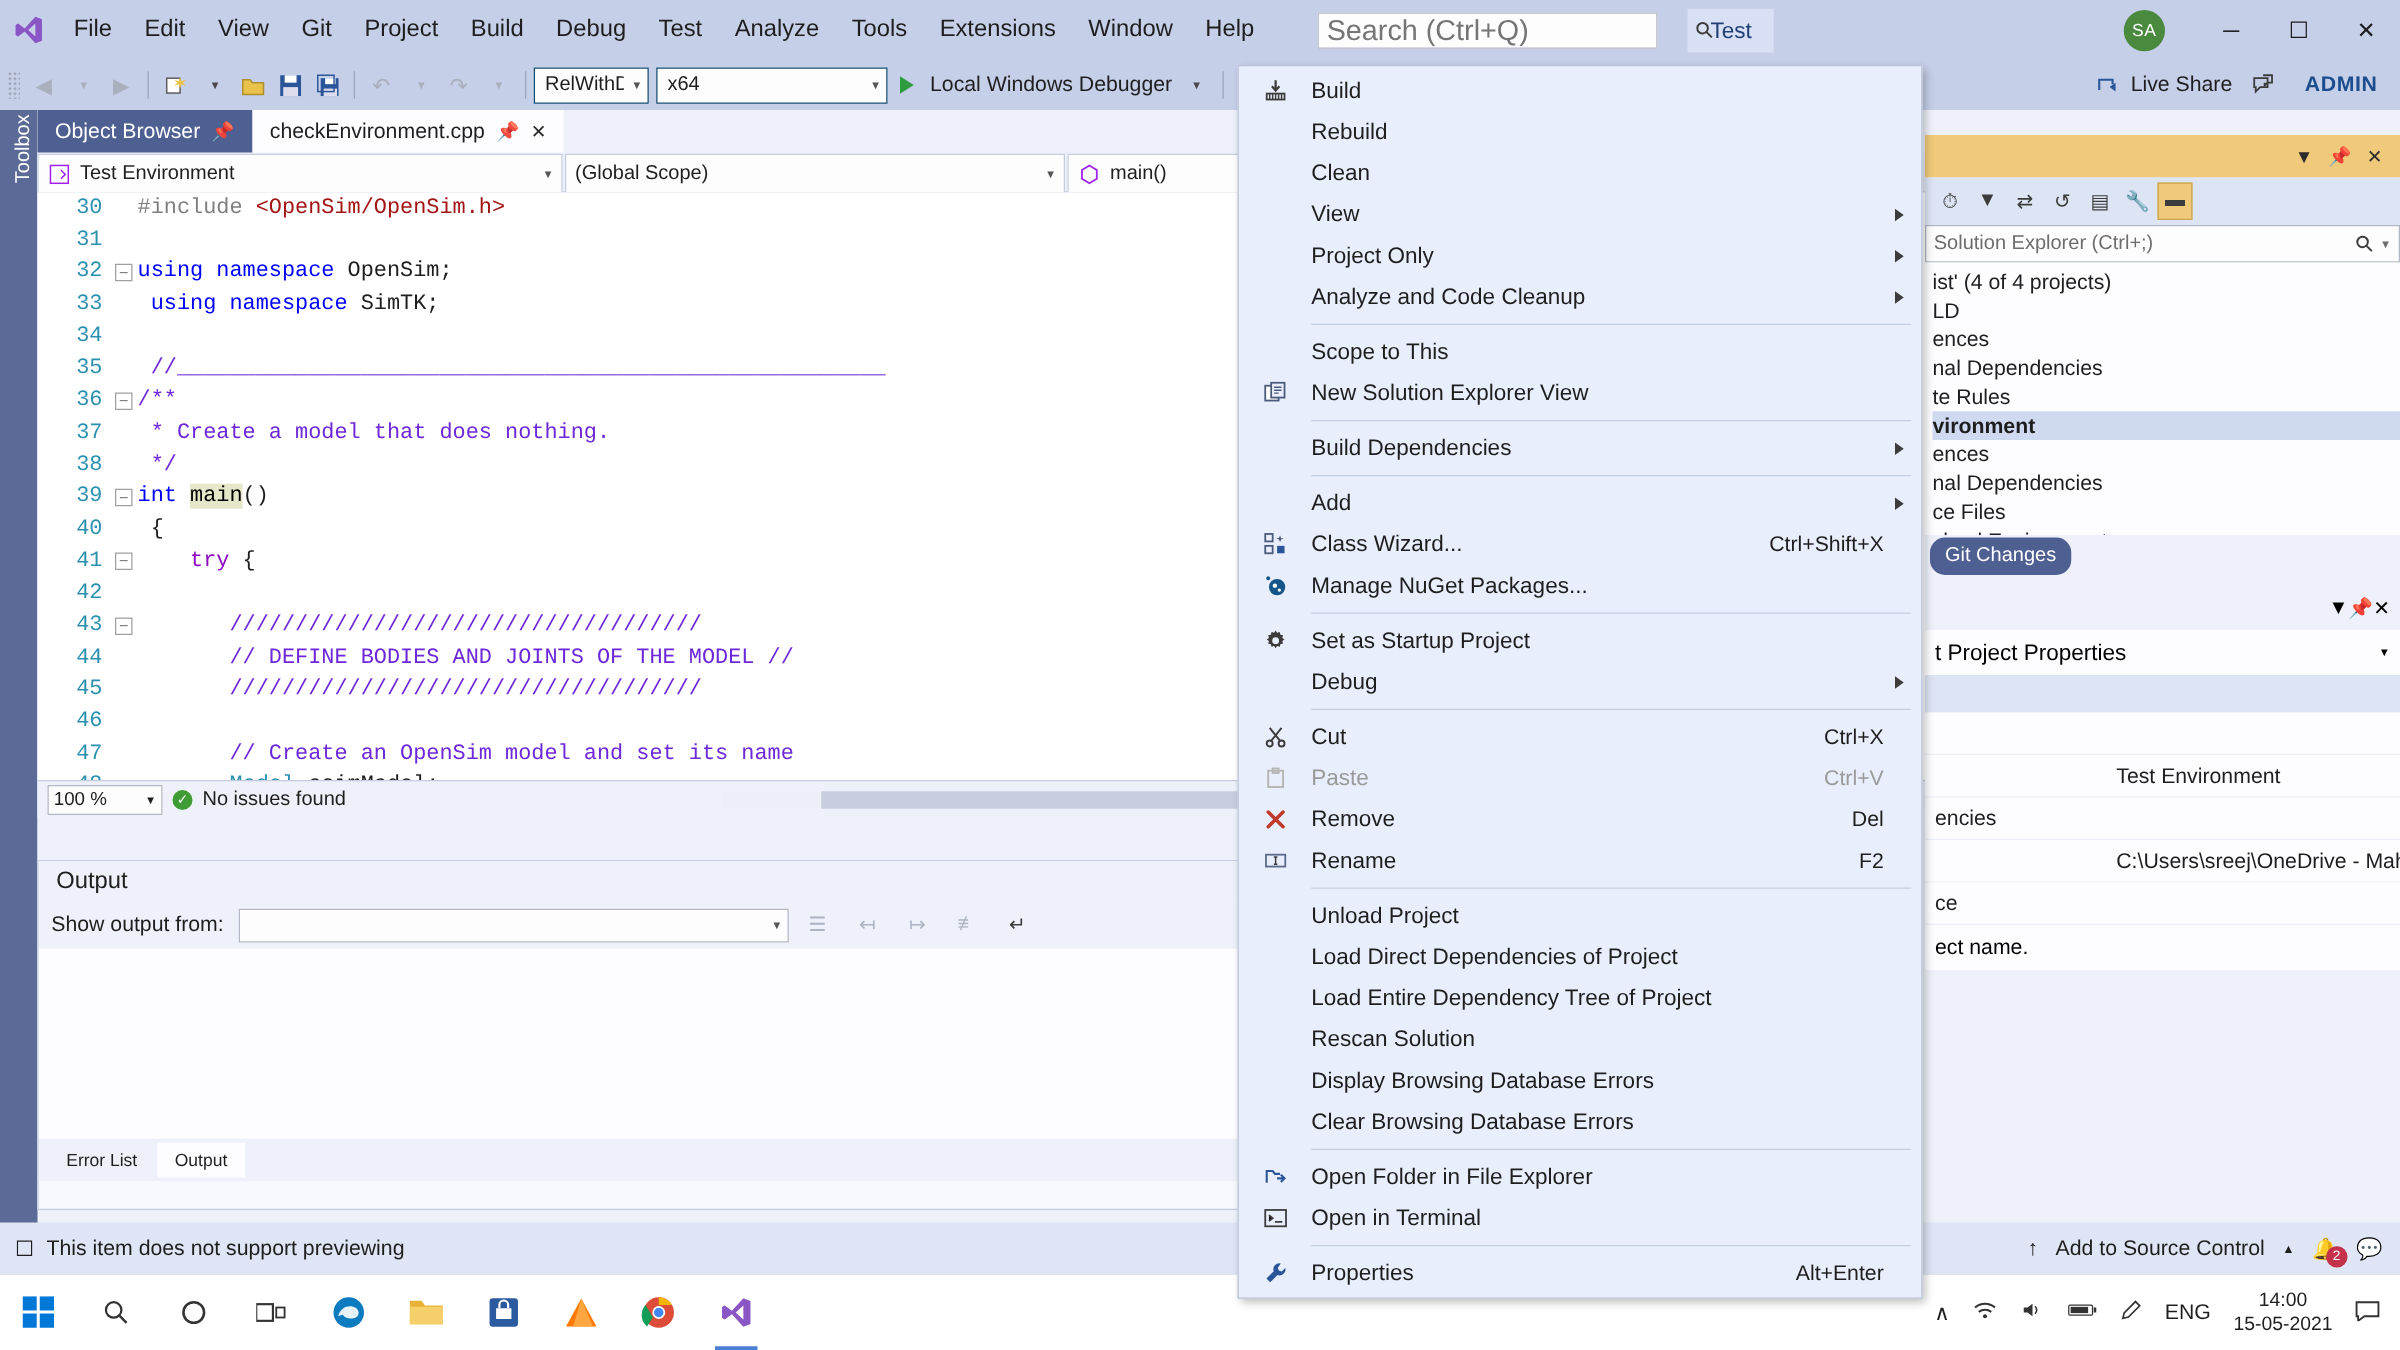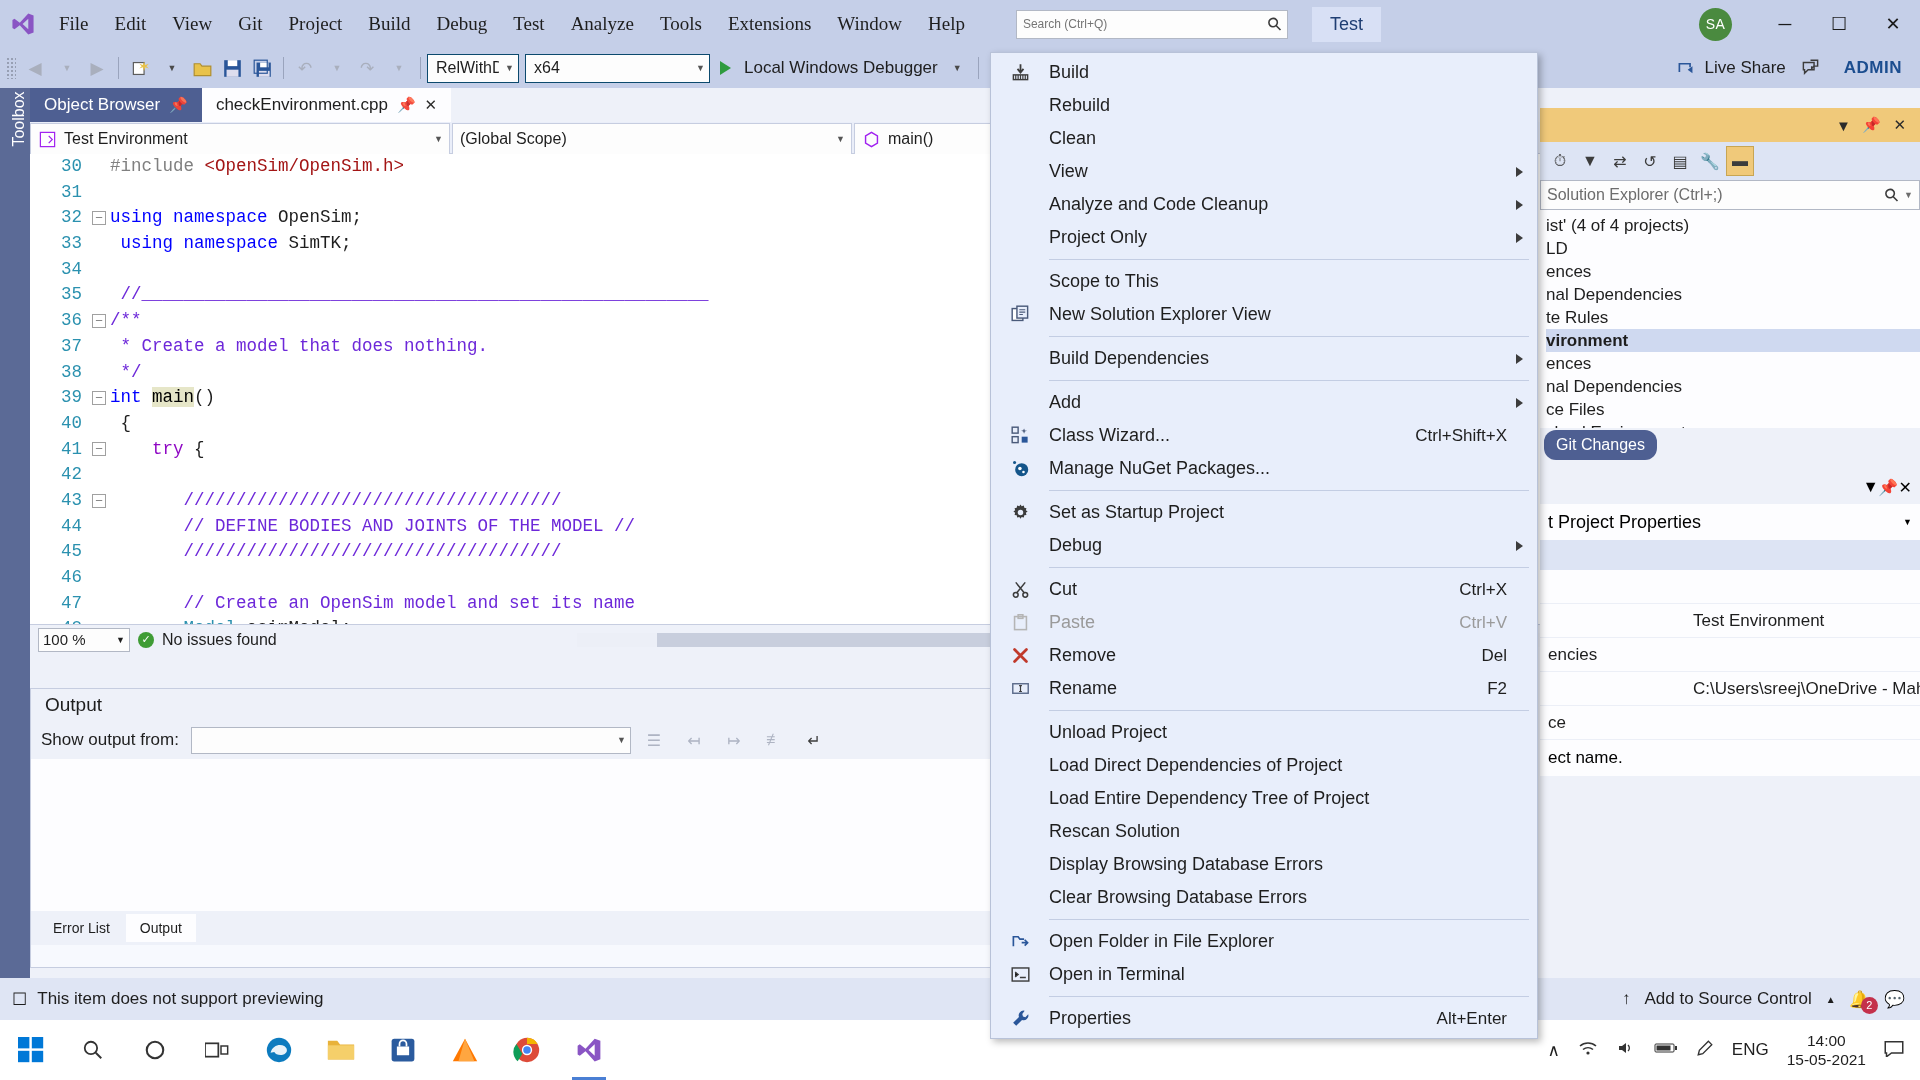--- a/index.html
+++ b/index.html
@@ -14,28 +14,28 @@
   
   .titlebar {
     position: absolute; left: 0; top: 0; width: 1920px; height: 48px;
     background: #c5cfe8; display: flex; align-items: center;
   }
   .vs-logo { width: 46px; height: 48px; display: flex; align-items: center; justify-content: center; }
   .vs-logo svg { width: 26px; height: 26px; }
   .menubar { display: flex; align-items: center; height: 48px; }
   .menubar .mi {
     font-size: 19px; color: #1e1e1e; padding: 0 13px; height: 48px;
-    display: flex; align-items: center; cursor: default; white-space: nowrap; font-family: Liberation Serif, serif;
+    display: flex; align-items: center; cursor: default; white-space: nowrap;
   }
   .searchbox {
     margin-left: 38px; width: 272px; height: 29px; background: #fdfdfd;
     border: 1px solid #b2b8c5; display: flex; align-items: center; padding: 0 6px;
   }
   .searchbox input {
-    border: 0; outline: 0; background: transparent; font-size: 12px;
+    border: 0; outline: 0; background: transparent; font-size: 23px;
     color: #6d6d6d; flex: 1; font-family: "Liberation Sans", sans-serif;
   }
   .search-glyph { font-size: 18px; color: #3b3b3b; transform: rotate(-45deg); }
   .sln-name {
     margin-left: 24px; font-size: 18px; color: #1f3e73;
     background: #d8e0f5; padding: 7px 18px;
   }
   .tb-spacer { flex: 1; }
   .acct-avatar {
     width: 33px; height: 33px; border-radius: 50%; background: #4a8a3f; color: #fff;
@@ -540,26 +540,26 @@
         <span class="cicon"></span>
         <span class="clabel">Clean</span>
       </div>
       <div class="cmi">
         <span class="cicon"></span>
         <span class="clabel">View</span>
         <span class="carrow"></span>
       </div>
       <div class="cmi">
         <span class="cicon"></span>
+        <span class="clabel">Project Only</span>
+        <span class="carrow"></span>
+      </div>
+      <div class="cmi">
+        <span class="cicon"></span>
         <span class="clabel">Analyze and Code Cleanup</span>
-        <span class="carrow"></span>
-      </div>
-      <div class="cmi">
-        <span class="cicon"></span>
-        <span class="clabel">Project Only</span>
         <span class="carrow"></span>
       </div>
       <div class="cmsep"></div>
       <div class="cmi">
         <span class="cicon"></span>
         <span class="clabel">Scope to This</span>
       </div>
       <div class="cmi">
         <span class="cicon">
           <svg class="ic-svg" viewBox="0 0 16 16">

